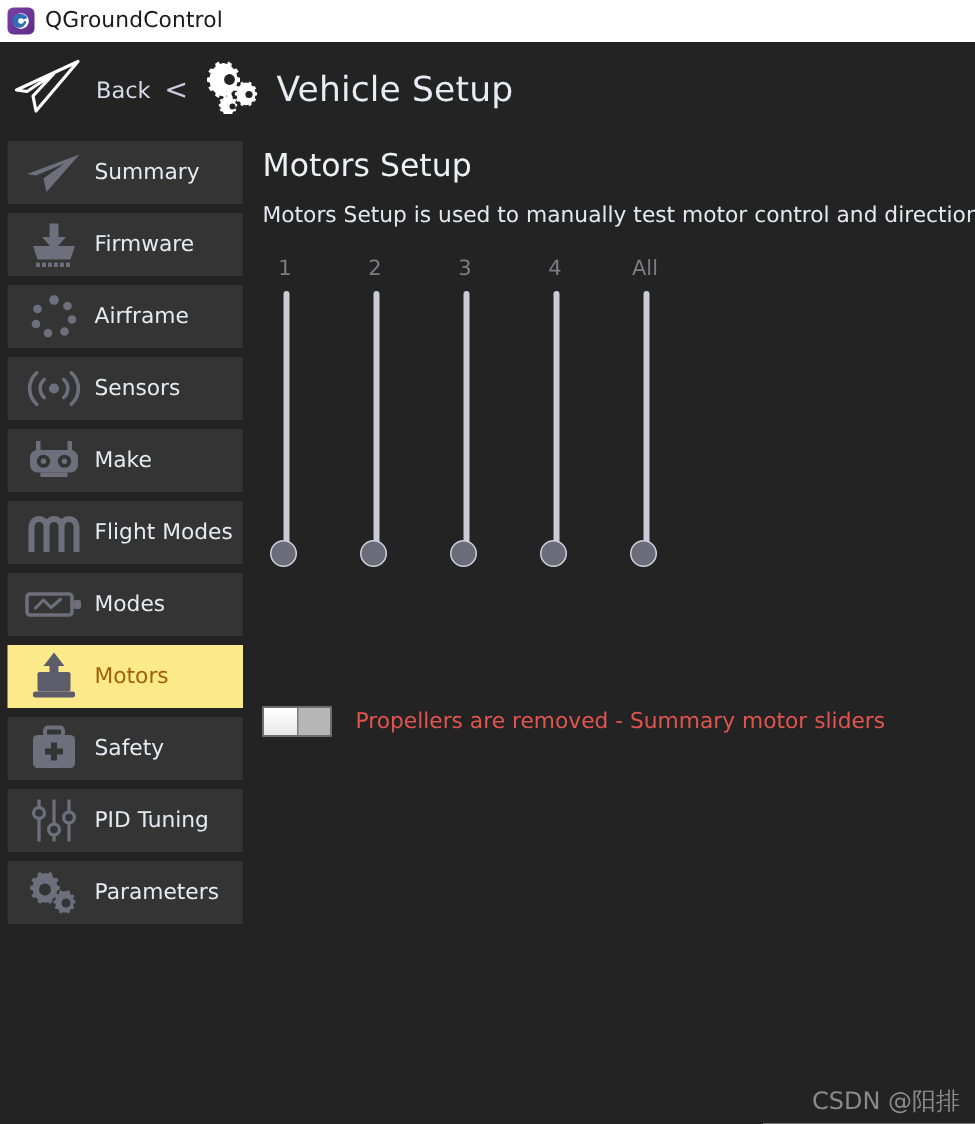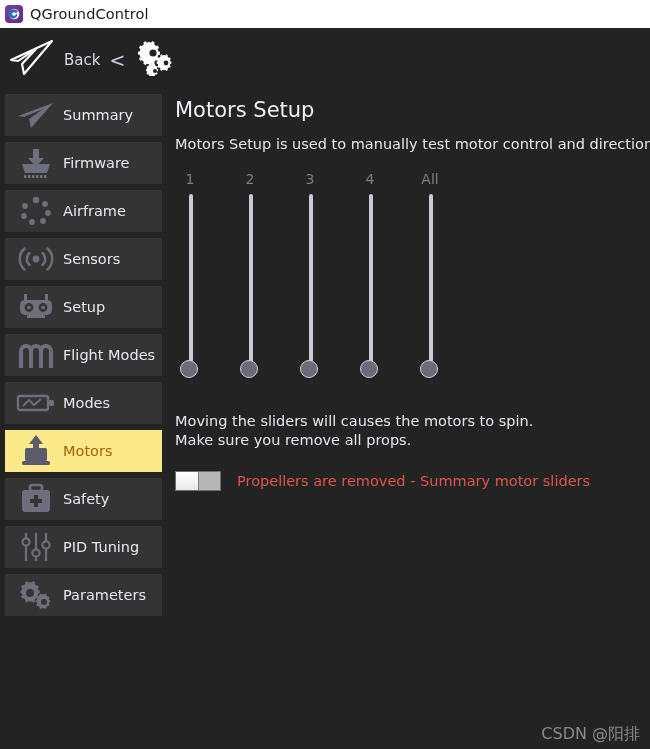--- a/index.html
+++ b/index.html
@@ -254,20 +254,21 @@
         <g fill="#ffffff">
           <path d="M13 2 l2.4 .6 .9-1.6 2.3 1.5 -.4 1.8 1.7 1.7 1.8-.4 1.4 2.3 -1.5 1 .6 2.4 1.8 .5 0 2.7 -1.8 .5 -.6 2.4 1.5 1 -1.4 2.3 -1.8-.4 -1.7 1.7 .4 1.8 -2.3 1.5 -.9-1.6 -2.4 .6 -2.4-.6 -.9 1.6 -2.3-1.5 .4-1.8 -1.7-1.7 -1.8 .4 -1.4-2.3 1.5-1 -.6-2.4 -1.8-.5 0-2.7 1.8-.5 .6-2.4 -1.5-1 1.4-2.3 1.8 .4 1.7-1.7 -.4-1.8 2.3-1.5 .9 1.6z"></path>
           <path d="M28 15 l1.6 .4 .6-1.1 1.6 1 -.3 1.2 1.1 1.2 1.2-.3 1 1.6 -1 .7 .4 1.6 1.2 .4 0 1.8 -1.2 .4 -.4 1.6 1 .7 -1 1.6 -1.2-.3 -1.1 1.2 .3 1.2 -1.6 1 -.6-1.1 -1.6 .4 -1.6-.4 -.6 1.1 -1.6-1 .3-1.2 -1.1-1.2 -1.2 .3 -1-1.6 1-.7 -.4-1.6 -1.2-.4 0-1.8 1.2-.4 .4-1.6 -1-.7 1-1.6 1.2 .3 1.1-1.2 -.3-1.2 1.6-1 .6 1.1z"></path>
           <path d="M16 24 l1.3 .3 .5-.9 1.3 .8 -.2 1 .9 .9 1-.2 .8 1.3 -.8 .6 .3 1.3 1 .3 0 1.5 -1 .3 -.3 1.3 .8 .6 -.8 1.3 -1-.2 -.9 .9 .2 1 -1.3 .8 -.5-.9 -1.3 .3 -1.3-.3 -.5 .9 -1.3-.8 .2-1 -.9-.9 -1 .2 -.8-1.3 .8-.6 -.3-1.3 -1-.3 0-1.5 1-.3 .3-1.3 -.8-.6 .8-1.3 1 .2 .9-.9 -.2-1 1.3-.8 .5 .9z"></path>
         </g>
         <circle cx="17" cy="13" r="3.6" fill="#232323"></circle>
         <circle cx="30" cy="23" r="2.4" fill="#232323"></circle>
         <circle cx="19" cy="31" r="2" fill="#232323"></circle>
       </svg>
     </span>
+    <span class="header-title">Vehicle Setup</span>
   </div>
 
   <div class="sidebar">
 
     <div class="side-item">
       <span class="side-icon">
         <svg width="40" height="30" viewBox="0 0 40 30">
           <path d="M2 16 L37 3 L15 28 L13 19 L27 9 L8 17 Z" fill="#6e6e7c"></path>
         </svg>
       </span>
@@ -331,21 +332,21 @@
           <rect x="9" y="3" width="3" height="7" fill="#6e6e7c"></rect>
           <rect x="30" y="3" width="3" height="7" fill="#6e6e7c"></rect>
           <rect x="5" y="9" width="32" height="15" rx="5" fill="#6e6e7c"></rect>
           <circle cx="14" cy="16.5" r="4.4" fill="#343434"></circle>
           <circle cx="28" cy="16.5" r="4.4" fill="#343434"></circle>
           <circle cx="14" cy="16.5" r="1.8" fill="#6e6e7c"></circle>
           <circle cx="28" cy="16.5" r="1.8" fill="#6e6e7c"></circle>
           <rect x="12" y="24" width="18" height="3" fill="#6e6e7c"></rect>
         </svg>
       </span>
-      <span class="side-label">Setup</span>
+      <span class="side-label">Make</span>
     </div>
 
     <div class="side-item">
       <span class="side-icon">
         <svg width="40" height="30" viewBox="0 0 40 30">
           <path d="M5 28 L5 11 a5 5 0 0 1 10 0 L15 28 M15 28 L15 11 a5 5 0 0 1 10 0 L25 28 M25 28 L25 11 a5 5 0 0 1 10 0 L35 28" fill="none" stroke="#6e6e7c" stroke-width="4" stroke-linejoin="round" stroke-linecap="butt"></path>
         </svg>
       </span>
       <span class="side-label">Flight Modes</span>
     </div>
@@ -447,24 +448,20 @@
       </div>
 
       <div class="slider" style="left:240px;">
         <span class="slider-label">All</span>
         <span class="slider-track"></span>
         <span class="slider-handle"></span>
       </div>
 
     </div>
 
-    <div class="warn">
-      <div>Moving the sliders will causes the motors to spin.</div>
-      <div>Make sure you remove all props.</div>
-    </div>
 
     <div class="toggle-row">
       <span class="toggle">
         <span class="toggle-knob"></span>
       </span>
       <span class="toggle-text">Propellers are removed - Summary motor sliders</span>
     </div>
 
   </div>
 

